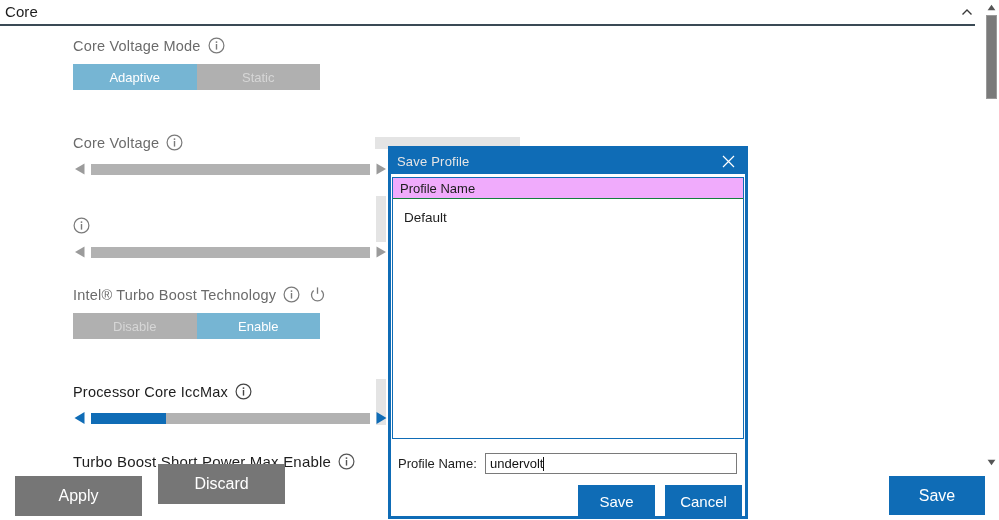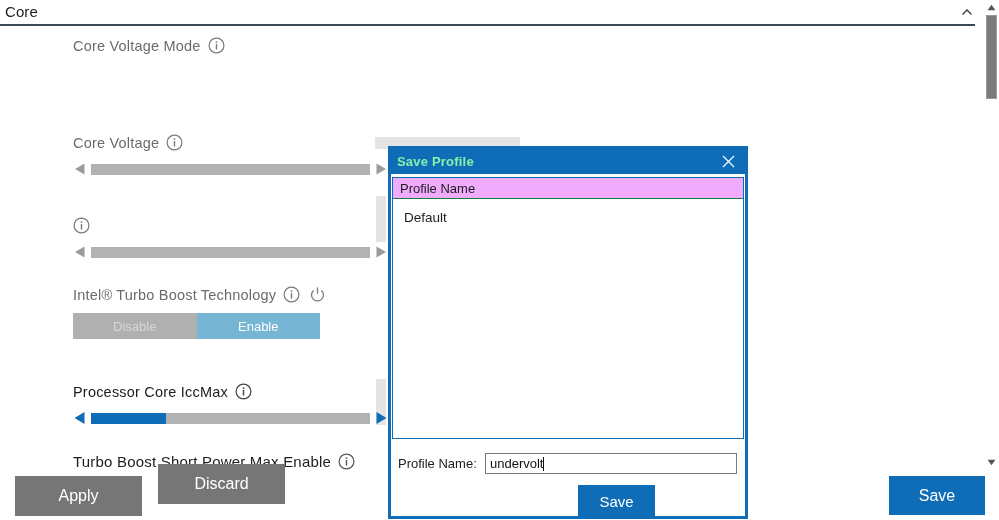--- a/index.html
+++ b/index.html
@@ -188,24 +188,23 @@
   }
   #dialog-titlebar {
     height: 25px;
     background: #0f6cb6;
     display: flex;
     align-items: center;
     padding: 0 0 0 6px;
     position: relative;
   }
   #dialog-title {
-    color: #86efac;
+    color: #e5e5e5;
     font-size: 13px;
     letter-spacing: .2px;
-    font-weight: bold;
   }
   #dialog-close-button {
     position: absolute;
     right: 0; top: 0;
     width: 34px; height: 25px;
     display: flex; align-items: center; justify-content: center;
     cursor: default;
   }
 
   #profile-list-panel {
@@ -347,20 +346,24 @@
   <div class="control-label">
     <span>Core Voltage Mode</span>
     <span class="info-icon">
       <svg width="17" height="17" viewBox="0 0 17 17" aria-hidden="true">
         <circle cx="8.5" cy="8.5" r="7.4" fill="none" stroke="#7a7a7a" stroke-width="1.2"></circle>
         <circle cx="8.5" cy="5.1" r="0.95" fill="#7a7a7a"></circle>
         <rect x="7.8" y="7.0" width="1.4" height="5.6" fill="#7a7a7a"></rect>
       </svg>
     </span>
   </div>
+  <div class="seg-toggle">
+    <div class="seg-btn selected">Adaptive</div>
+    <div class="seg-btn unselected">Static</div>
+  </div>
 </div>
 
 <div class="control-group" style="left:25px;top:134px;">
   <div class="control-label">
     <span>Core Voltage</span>
     <span class="info-icon">
       <svg width="17" height="17" viewBox="0 0 17 17" aria-hidden="true">
         <circle cx="8.5" cy="8.5" r="7.4" fill="none" stroke="#7a7a7a" stroke-width="1.2"></circle>
         <circle cx="8.5" cy="5.1" r="0.95" fill="#7a7a7a"></circle>
         <rect x="7.8" y="7.0" width="1.4" height="5.6" fill="#7a7a7a"></rect>
@@ -496,14 +499,15 @@
 
   <div id="dialog-footer">
     <div id="profile-name-row">
       <div id="profile-name-label">Profile Name:</div>
       <div id="profile-name-input">
         <span id="profile-name-value">undervolt</span>
           <span class="caret"></span>
       </div>
     </div>
     <div id="dialog-save-button">Save</div>
+    <div id="dialog-cancel-button">Cancel</div>
   </div>
 </div>
 
 </body></html>

